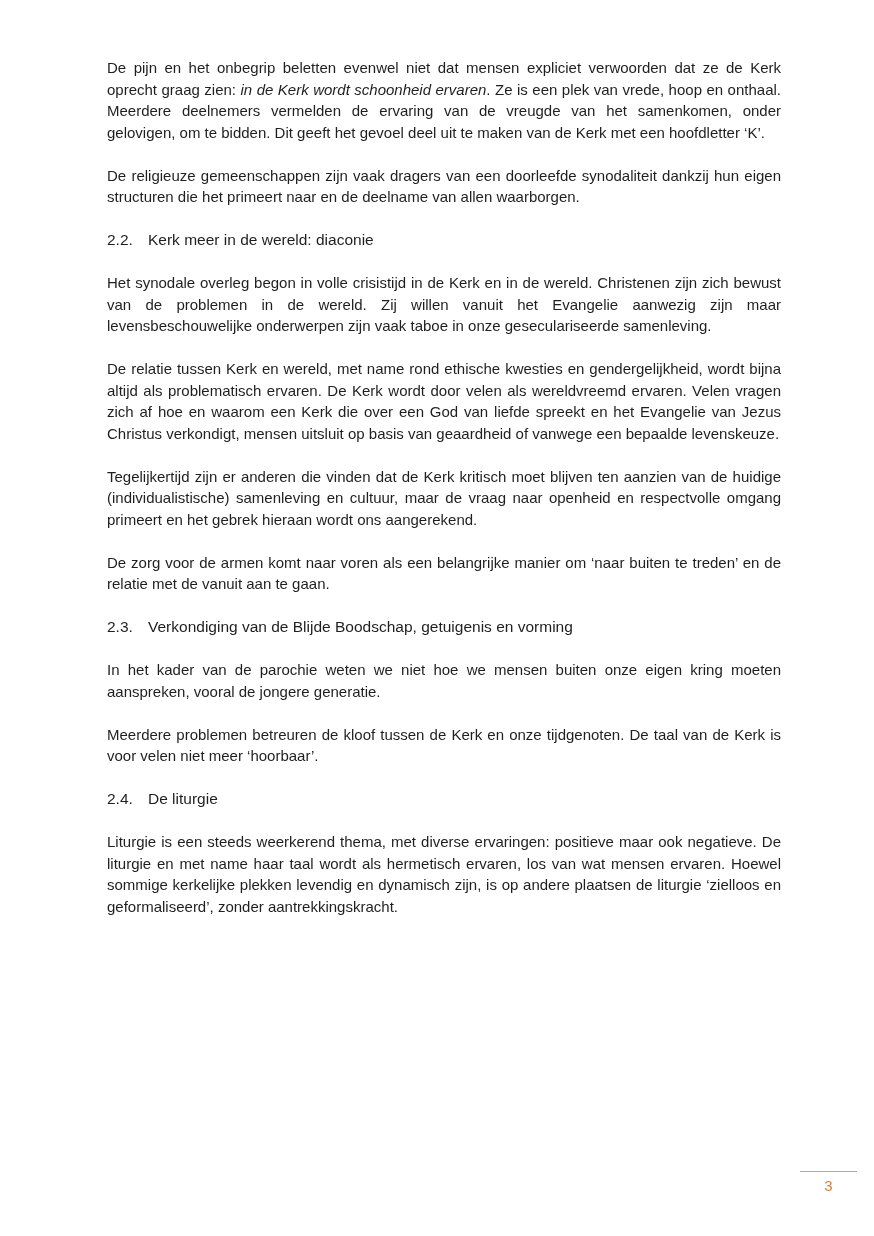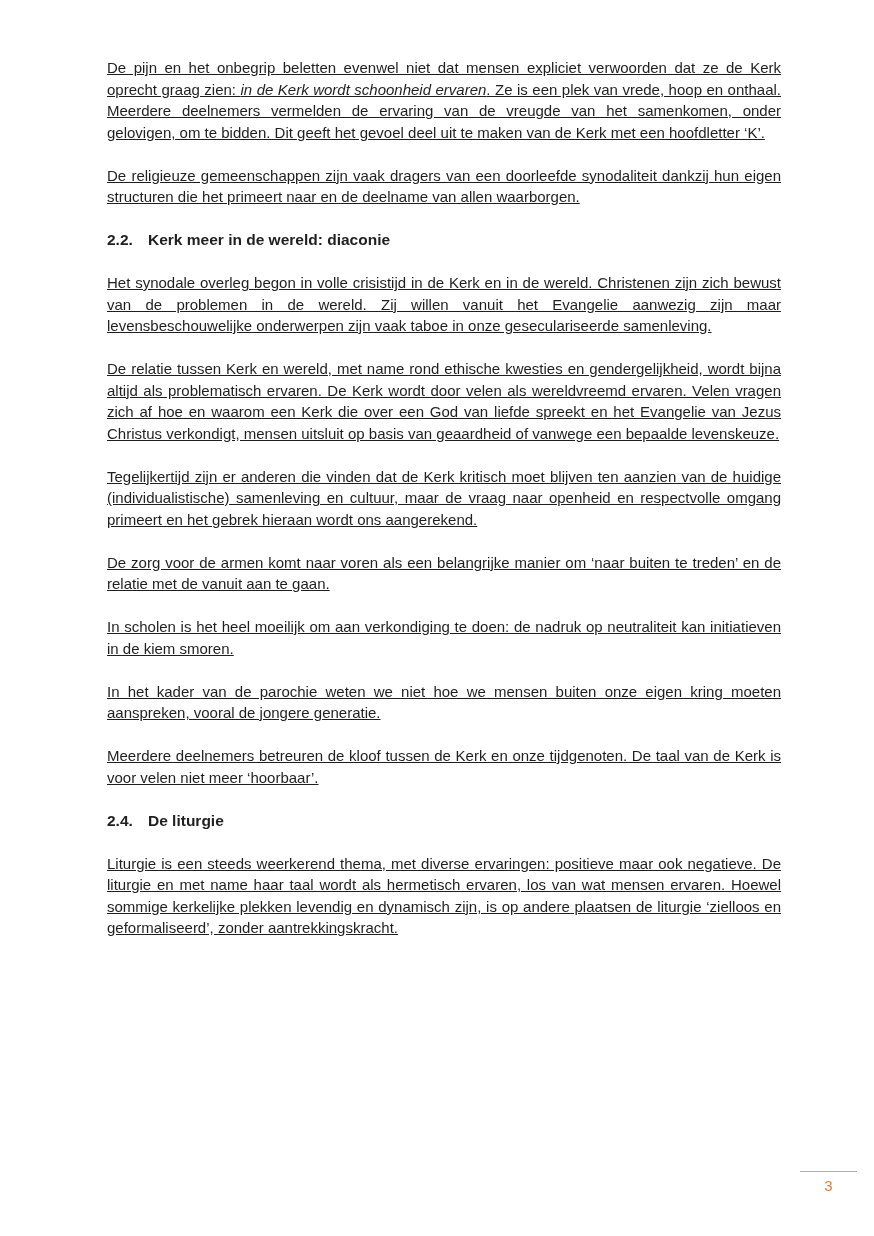--- a/index.html
+++ b/index.html
@@ -20,31 +20,30 @@
     left: 107px;
     top: 57px;
     width: 674px;
   }
   .para {
     margin: 0 0 21.5px 0;
     font-size: 15px;
     line-height: 21.5px;
     text-align: justify;
     color: #1f1f1f;
-    text-decoration: underline;
   }
   .para .italic {
     font-style: italic;
   }
   .heading {
     display: flex;
     margin: 0 0 21.5px 0;
     font-size: 15.5px;
     line-height: 21.5px;
-    font-weight: bold;
+    font-weight: normal;
     color: #1f1f1f;
   }
   .heading .num {
     flex: none;
     width: 41px;
   }
   .footer-rule {
     position: absolute;
     left: 800px;
     top: 1171px;
@@ -70,23 +69,26 @@
     <p class="para"><span>De pijn en het onbegrip beletten evenwel niet dat mensen expliciet verwoorden dat ze de Kerk oprecht graag zien: </span><span class="italic">in de Kerk wordt schoonheid ervaren</span><span>. Ze is een plek van vrede, hoop en onthaal. Meerdere deelnemers vermelden de ervaring van de vreugde van het samenkomen, onder gelovigen, om te bidden. Dit geeft het gevoel deel uit te maken van de Kerk met een hoofdletter ‘K’.</span></p>
     <p class="para"><span>De religieuze gemeenschappen zijn vaak dragers van een doorleefde synodaliteit dankzij hun eigen structuren die het primeert naar en de deelname van allen waarborgen.</span></p>
     <div class="heading">
       <span class="num">2.2.</span>
       <span>Kerk meer in de wereld: diaconie</span>
     </div>
     <p class="para"><span>Het synodale overleg begon in volle crisistijd in de Kerk en in de wereld. Christenen zijn zich bewust van de problemen in de wereld. Zij willen vanuit het Evangelie aanwezig zijn maar levensbeschouwelijke onderwerpen zijn vaak taboe in onze geseculariseerde samenleving.</span></p>
     <p class="para"><span>De relatie tussen Kerk en wereld, met name rond ethische kwesties en gendergelijkheid, wordt bijna altijd als problematisch ervaren. De Kerk wordt door velen als wereldvreemd ervaren. Velen vragen zich af hoe en waarom een Kerk die over een God van liefde spreekt en het Evangelie van Jezus Christus verkondigt, mensen uitsluit op basis van geaardheid of vanwege een bepaalde levenskeuze.</span></p>
     <p class="para"><span>Tegelijkertijd zijn er anderen die vinden dat de Kerk kritisch moet blijven ten aanzien van de huidige (individualistische) samenleving en cultuur, maar de vraag naar openheid en respect­volle omgang primeert en het gebrek hieraan wordt ons aangerekend.</span></p>
     <p class="para"><span>De zorg voor de armen komt naar voren als een belangrijke manier om ‘naar buiten te treden’ en de relatie met de vanuit aan te gaan.</span></p>
-    <p class="para"><span>In scholen is het heel moeilijk om aan verkondiging te doen: de nadruk op neutraliteit kan initiatieven in de kiem smoren.</span></p>
+    <div class="heading">
+      <span class="num">2.3.</span>
+      <span>Verkondiging van de Blijde Boodschap, getuigenis en vorming</span>
+    </div>
     <p class="para"><span>In het kader van de parochie weten we niet hoe we mensen buiten onze eigen kring moeten aanspreken, vooral de jongere generatie.</span></p>
-    <p class="para"><span>Meerdere deelnemers betreuren de kloof tussen de Kerk en onze tijdgenoten. De taal van de Kerk is voor velen niet meer ‘hoorbaar’.</span></p>
+    <p class="para"><span>Meerdere problemen betreuren de kloof tussen de Kerk en onze tijdgenoten. De taal van de Kerk is voor velen niet meer ‘hoorbaar’.</span></p>
     <div class="heading">
       <span class="num">2.4.</span>
       <span>De liturgie</span>
     </div>
     <p class="para"><span>Liturgie is een steeds weerkerend thema, met diverse ervaringen: positieve maar ook negatieve. De liturgie en met name haar taal wordt als hermetisch ervaren, los van wat mensen ervaren. Hoewel sommige kerkelijke plekken levendig en dynamisch zijn, is op andere plaatsen de liturgie ‘zielloos en geformaliseerd’, zonder aantrekkingskracht.</span></p>
   </div>
 
 <div class="footer-rule" style="background: rgb(173, 173, 173);"></div>
 <div class="page-number" style="color: rgb(212, 127, 66);">3</div>
 

